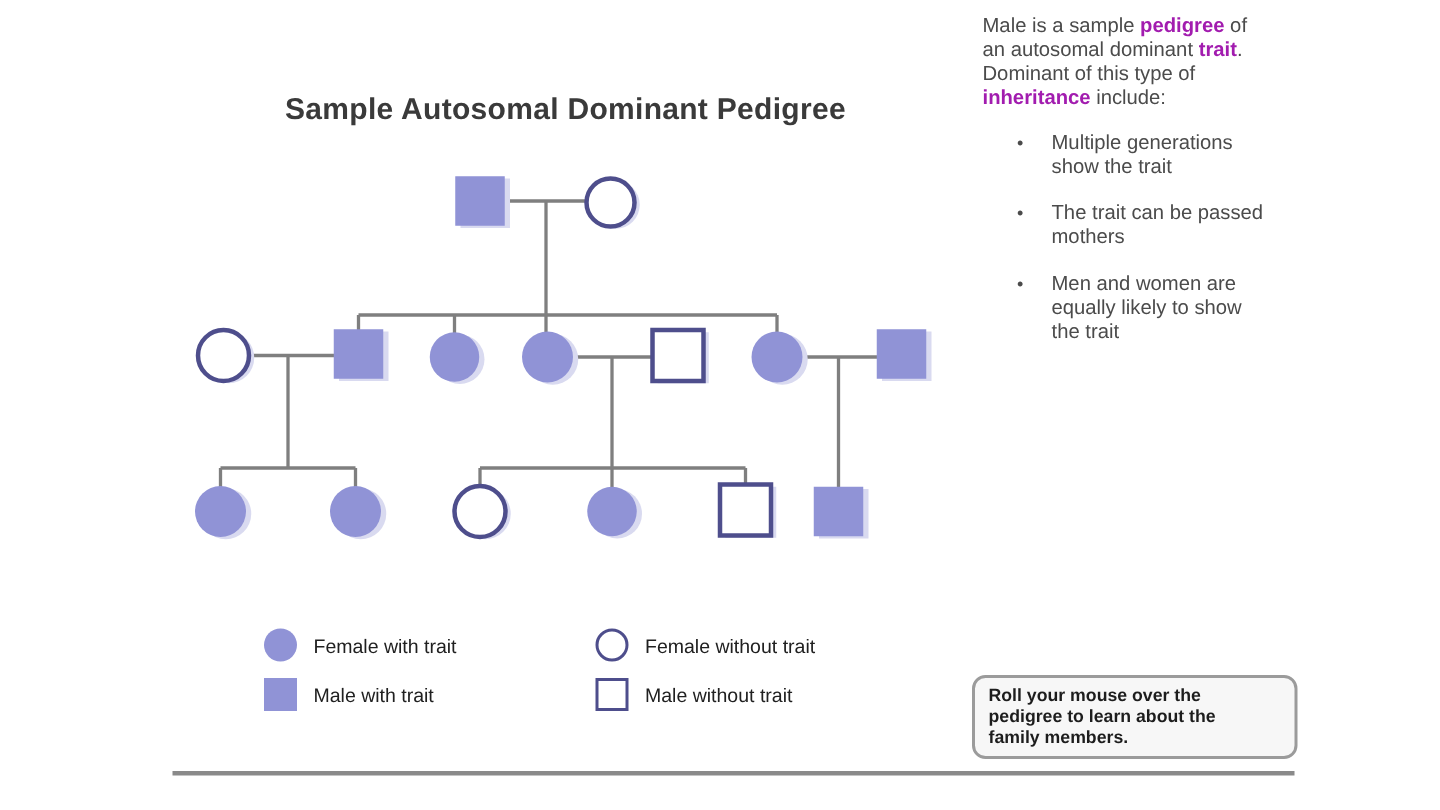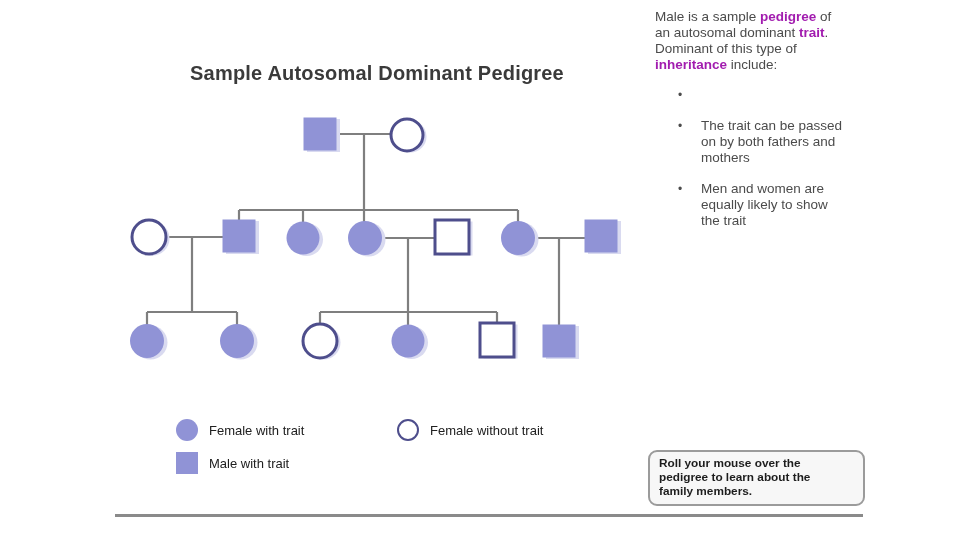--- a/index.html
+++ b/index.html
@@ -110,26 +110,29 @@
 <div class="side-text">
   <div id="intro-lines">
       <div class="intro-line"><span>Male is a sample </span><span class="hl">pedigree</span><span> of</span></div>
       <div class="intro-line"><span>an autosomal dominant </span><span class="hl">trait</span><span>.</span></div>
       <div class="intro-line"><span>Dominant of this type of</span></div>
       <div class="intro-line"><span class="hl">inheritance</span><span> include:</span></div>
     </div>
   <div class="bullet-list" id="bullet-list">
       <div class="bullet-item">
         <div class="bullet-marker">•</div>
+        <div class="bullet-lines">
+          <div>Multiple generations</div>
+          <div>show the trait</div>
+        </div>
       </div>
       <div class="bullet-item">
         <div class="bullet-marker">•</div>
         <div class="bullet-lines">
           <div>The trait can be passed</div>
-          <div>on by both fathers and</div>
           <div>mothers</div>
         </div>
       </div>
       <div class="bullet-item">
         <div class="bullet-marker">•</div>
         <div class="bullet-lines">
           <div>Men and women are</div>
           <div>equally likely to show</div>
           <div>the trait</div>
         </div>
@@ -143,20 +146,24 @@
       <span class="legend-label">Female with trait</span>
     </div>
     <div class="legend-item">
       <span class="legend-shape circle open"></span>
       <span class="legend-label">Female without trait</span>
     </div>
     <div class="legend-item">
       <span class="legend-shape square filled"></span>
       <span class="legend-label">Male with trait</span>
     </div>
+    <div class="legend-item">
+      <span class="legend-shape square open"></span>
+      <span class="legend-label">Male without trait</span>
+    </div>
   </div>
 
 <div class="callout" id="callout">
     <div>Roll your mouse over the</div>
     <div>pedigree to learn about the</div>
     <div>family members.</div>
   </div>
 
 <div class="divider"></div>
 

